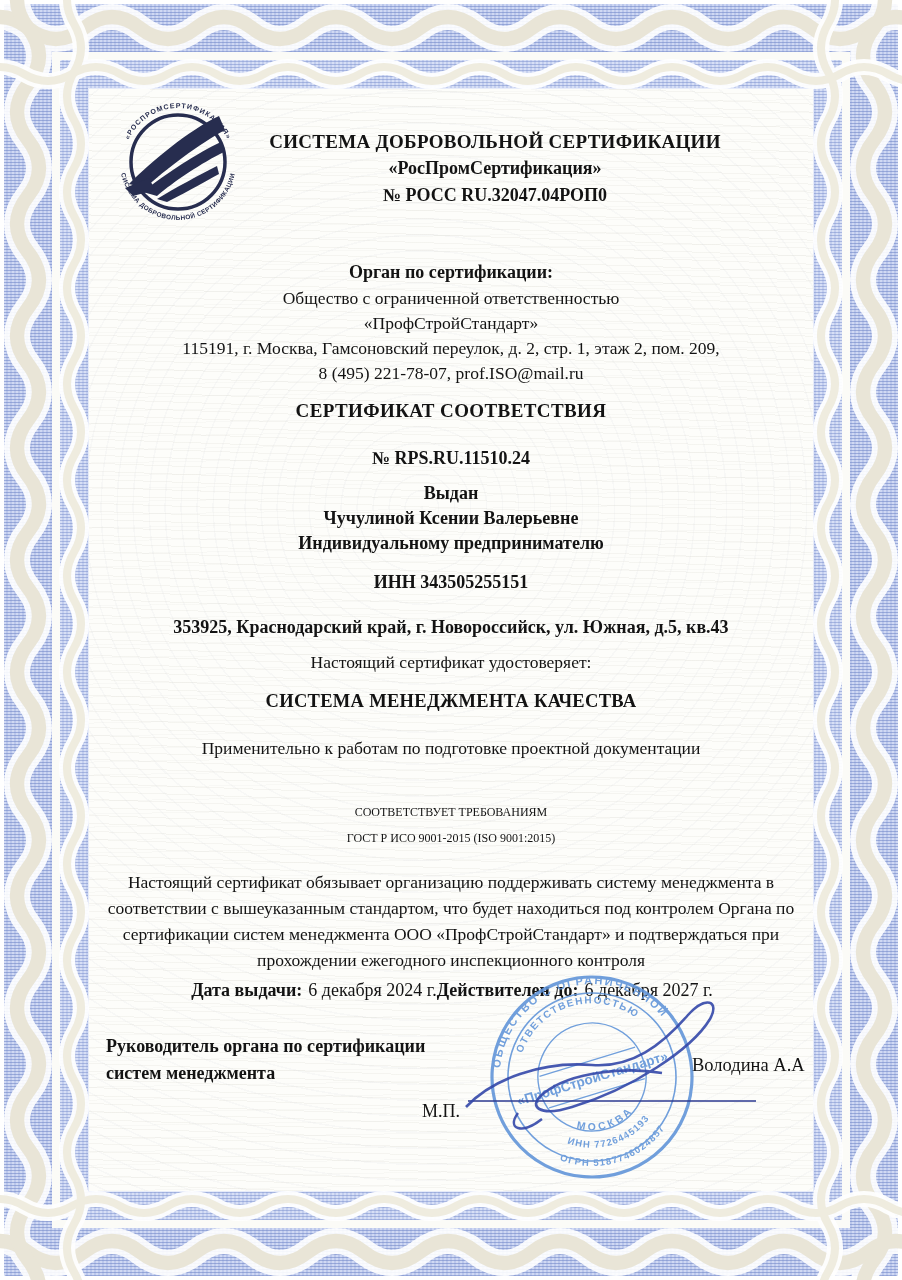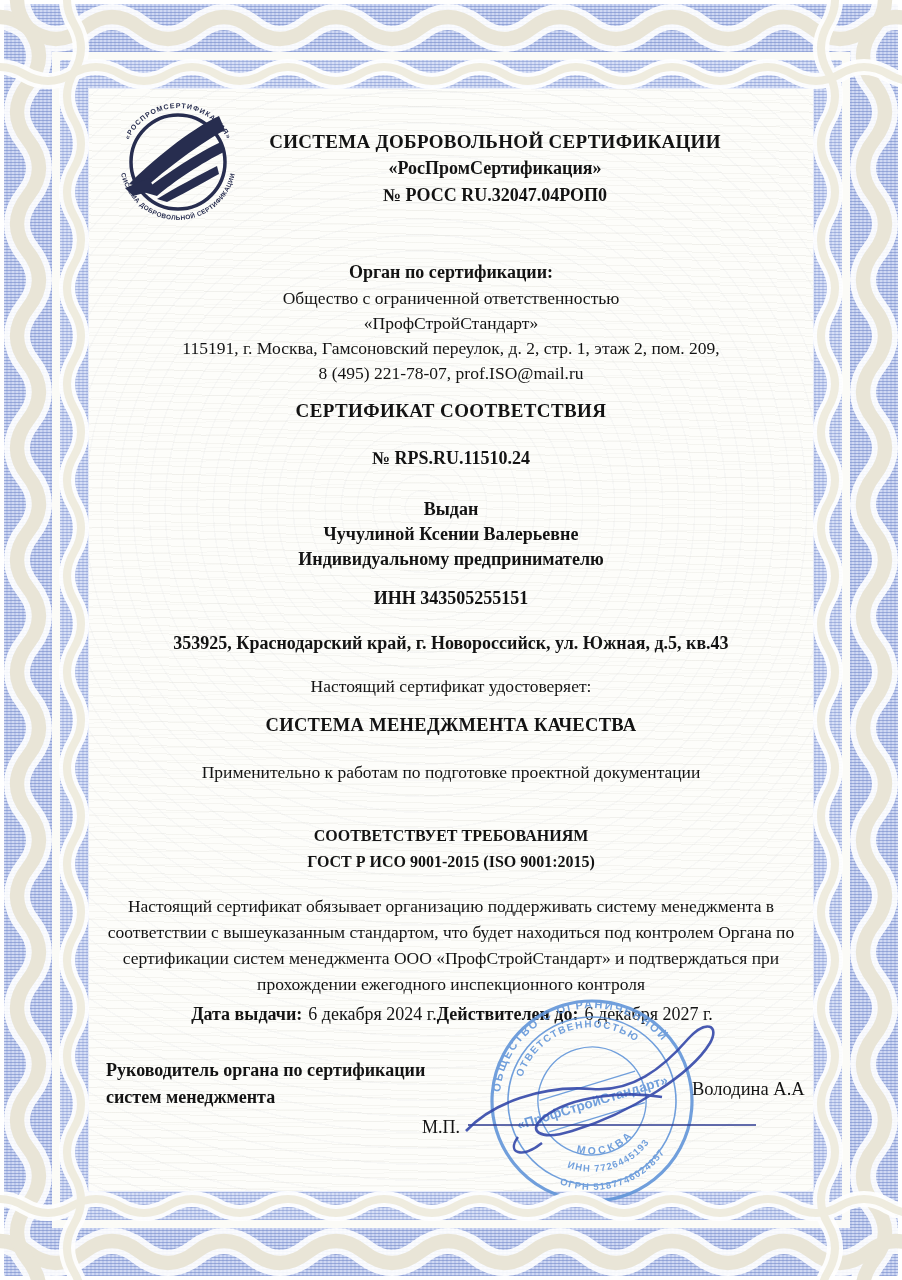--- a/index.html
+++ b/index.html
@@ -39,35 +39,35 @@
   
   .logo-wrap{position:absolute;left:10px;top:8px;width:160px;height:140px;}
   .header{padding-top:40px;text-align:center;transform:translateX(44px);line-height:27px;}
   .h-line1{font-weight:bold;font-size:19px;letter-spacing:.3px;}
   .h-line2,.h-line3{font-weight:bold;font-size:18px;}
   .center{text-align:center;}
   .org-block{margin-top:50px;line-height:25px;font-size:17.5px;}
   .org-label{font-weight:bold;font-size:18px;line-height:27px;}
   .cert-title{margin-top:14px;font-weight:bold;font-size:19px;letter-spacing:.4px;}
   .cert-number{margin-top:26px;font-weight:bold;font-size:18px;}
-  .issued-block{margin-top:28px;font-weight:bold;font-size:18px;line-height:25px;}
+  .issued-block{margin-top:12px;font-weight:bold;font-size:18px;line-height:25px;}
   .inn-line{margin-top:16px;font-weight:bold;font-size:18px;}
   .addr-line{margin-top:24px;font-weight:bold;font-size:18px;}
-  .certifies{margin-top:22px;font-size:17.5px;}
+  .certifies{margin-top:14px;font-size:17.5px;}
   .subject{margin-top:18px;font-weight:bold;font-size:18.5px;letter-spacing:.3px;}
   .scope{margin-top:26px;font-size:17.5px;}
-  .compliance{margin-top:40px;font-weight:bold;font-size:16px;line-height:26px;}
+  .compliance{margin-top:40px;font-weight:normal;font-size:12px;line-height:26px;}
   .obligation{margin:18px auto 0;width:716px;font-size:17.5px;line-height:26px;text-align:center;}
   .dates-row{margin-top:7px;display:flex;justify-content:center;padding:0 16px 0 18px;font-size:18px;}
   .date-label{font-weight:bold;margin-right:6px;}
   .sign-area{position:relative;margin-top:14px;height:300px;}
   .leader{position:absolute;left:18px;top:18px;font-weight:bold;font-size:18px;line-height:27px;}
   .stamp-wrap{position:absolute;left:334px;top:-66px;width:340px;height:280px;}
   .sig-name{position:absolute;left:560px;top:40px;font-size:18.5px;white-space:nowrap;padding-left:44px;}
-  .mp{position:absolute;left:334px;top:78px;font-size:18px;}
+  .mp{position:absolute;left:334px;top:86px;font-size:18px;}
 </style>
 </head>
 <body>
 
 <div class="certificate">
 
   <div class="band band-a"></div>
   <div class="band-gap"></div>
   <div class="band band-b"></div>
 

